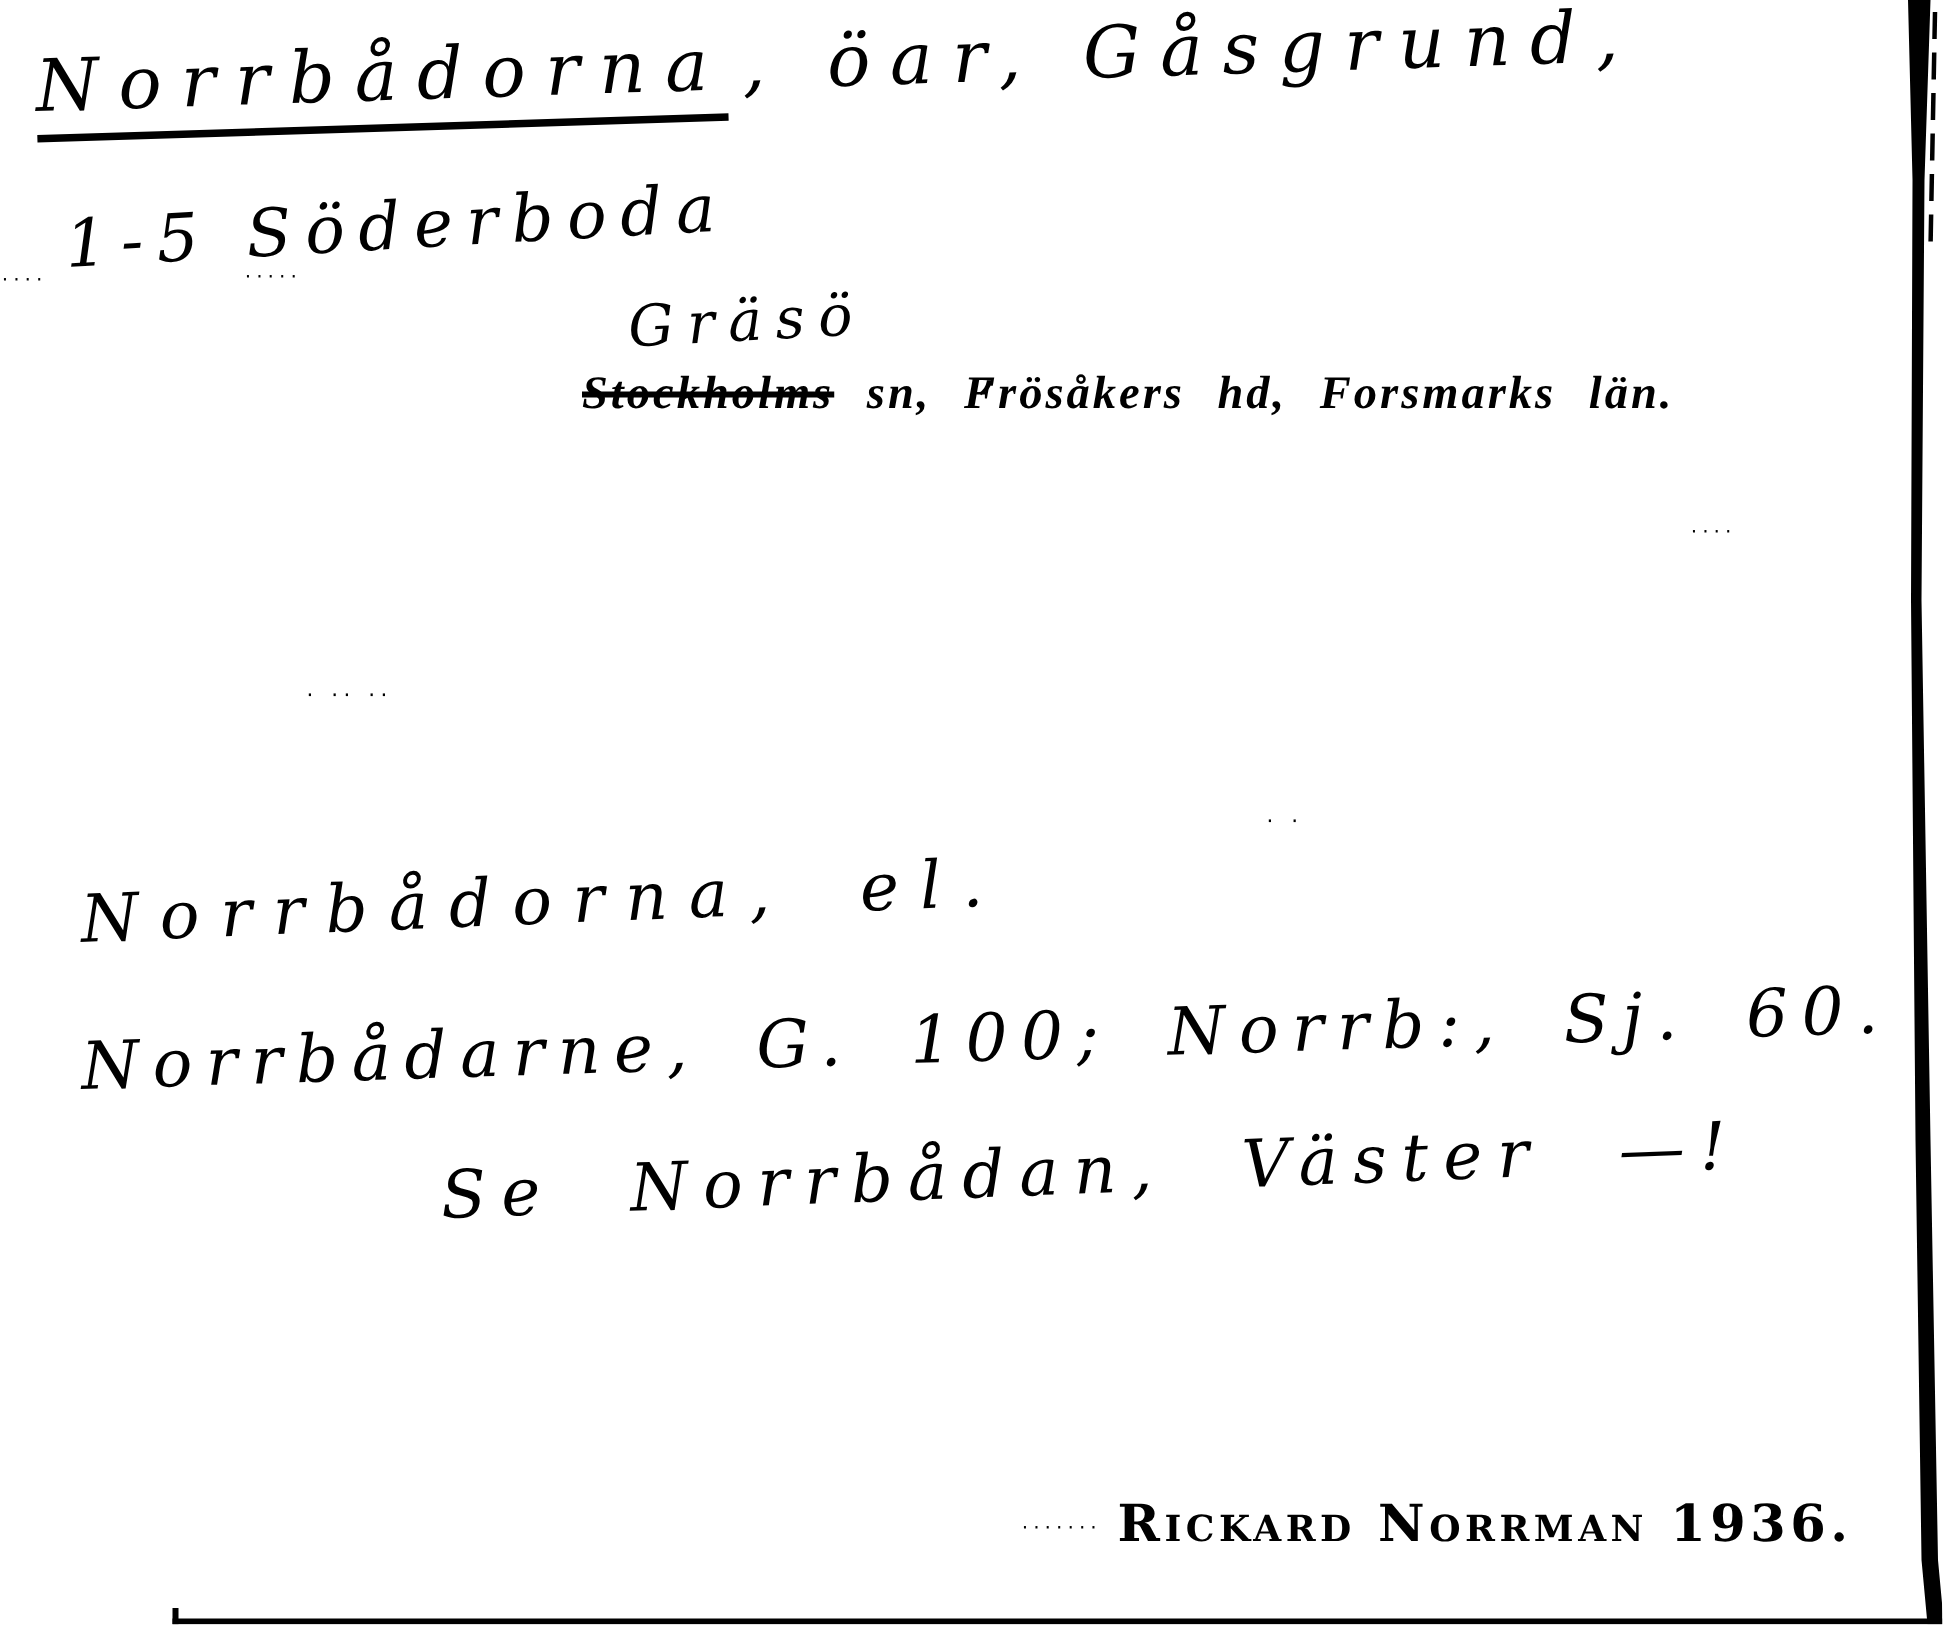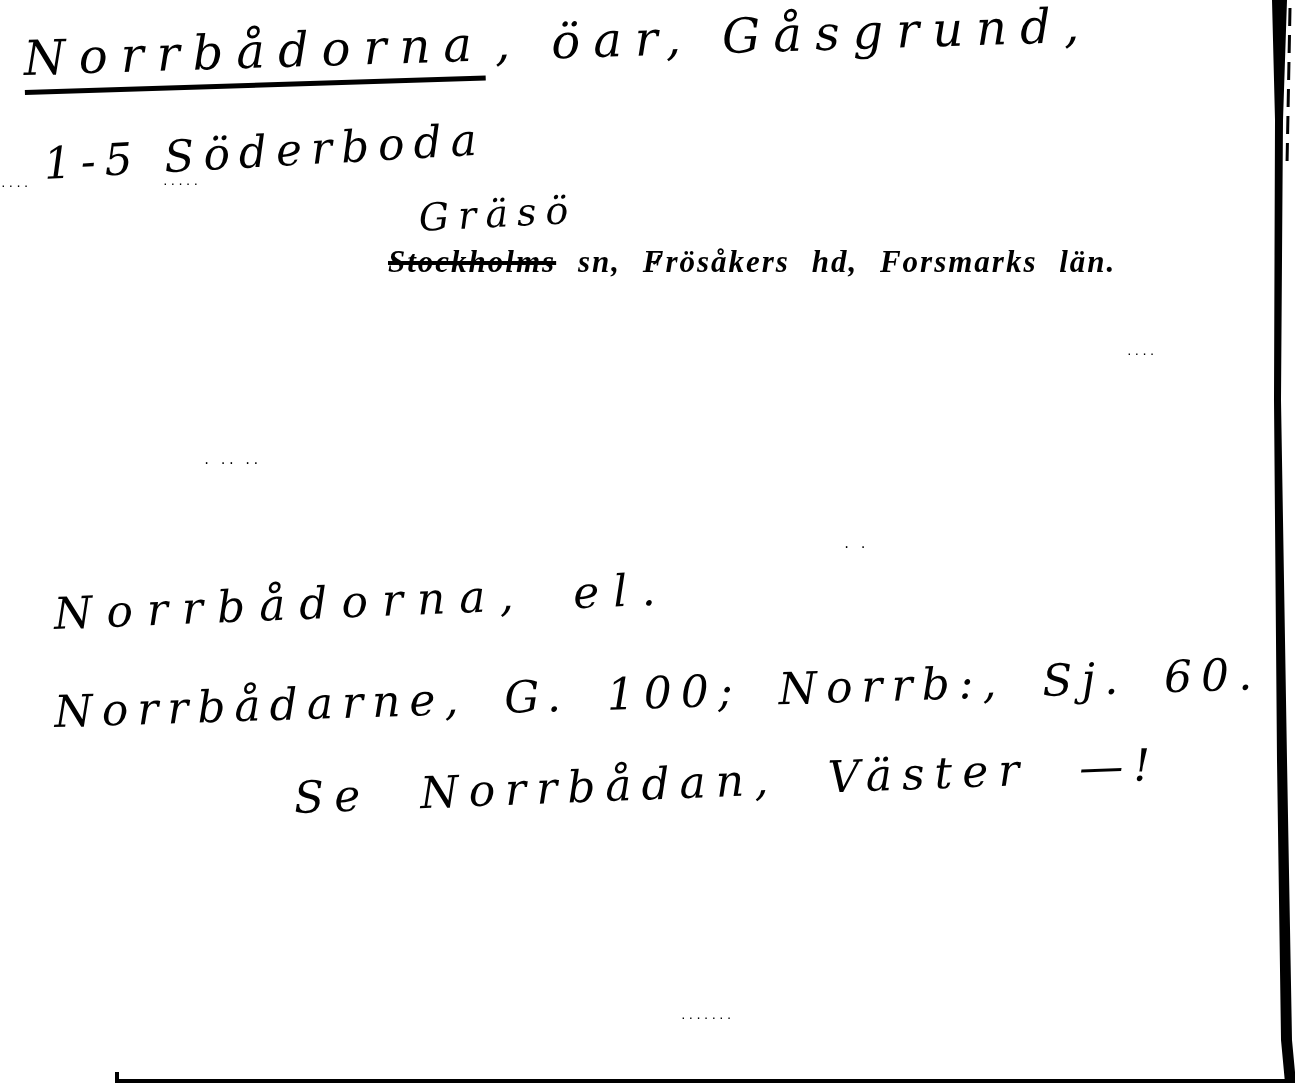--- a/index.html
+++ b/index.html
@@ -159,20 +159,21 @@
 
   <div class="printed-line">
     <span class="struck">Stockholms</span>
     <span>sn, Frösåkers hd, Forsmarks län.</span>
   </div>
 
   <div class="hw note-1">Norrbådorna, el.</div>
   <div class="hw note-2">Norrbådarne, G. 100; Norrb:, Sj. 60.</div>
   <div class="hw note-3">Se Norrbådan, Väster —!</div>
 
+  <div class="signature">Rickard Norrman 1936.</div>
 
   <div class="dots dots-left-edge">····</div>
   <div class="dots dots-under-o">·····</div>
   <div class="dots dots-mid">· ·· ··</div>
   <div class="dots dots-right">····</div>
   <div class="dots dots-small">·  ·</div>
   <div class="dots dots-signature">·······</div>
 
   <svg class="edge-overlay" viewBox="0 0 1295 1083" xmlns="http://www.w3.org/2000/svg">
     <polygon fill="#000000" points="1272,0 1287,0 1283,120 1281,400 1287,760 1292,1040 1296,1083 1285,1083 1281,1040 1277,760 1274,400 1275,120"></polygon>

